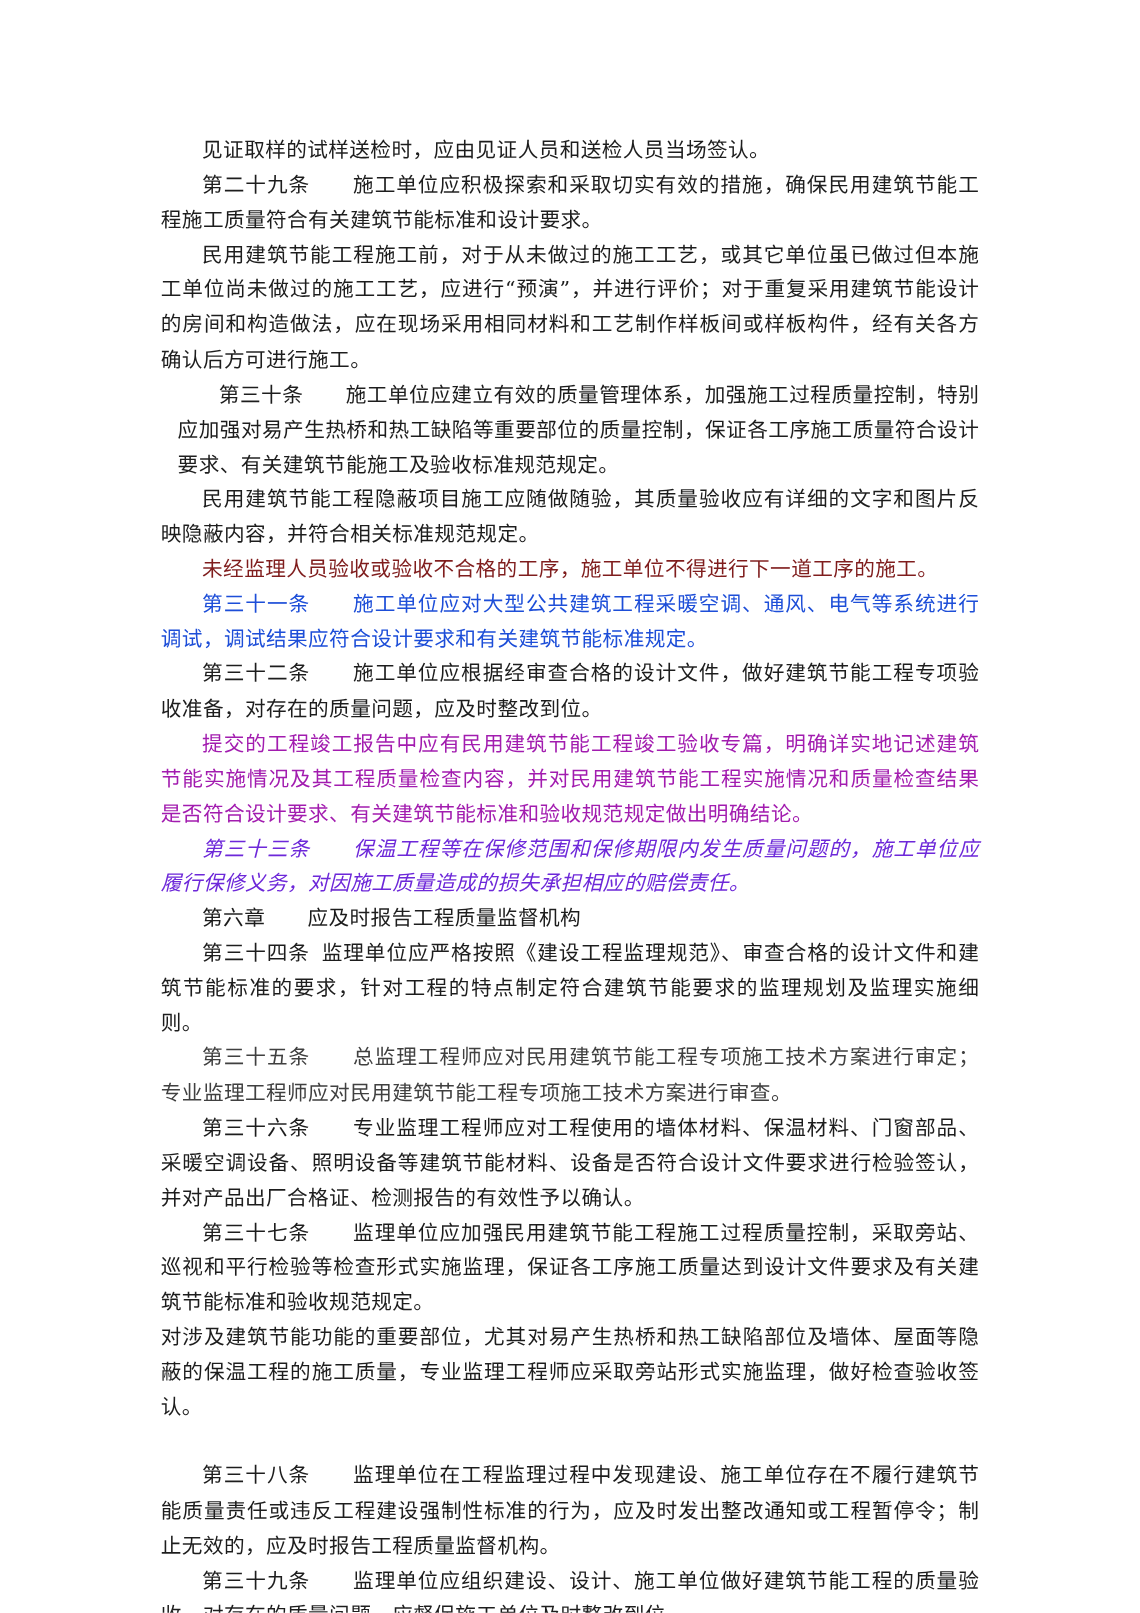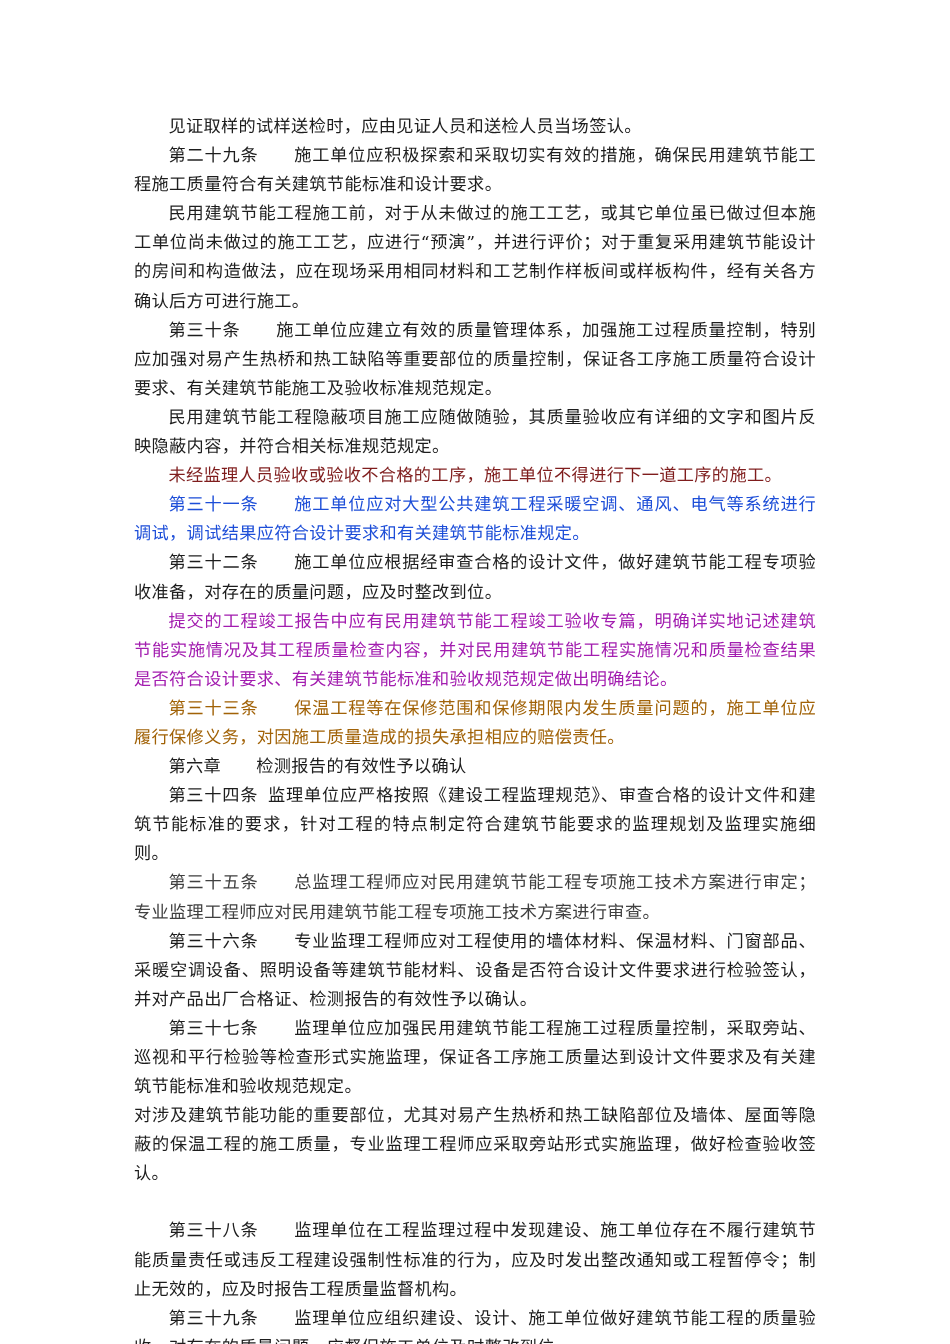--- a/index.html
+++ b/index.html
@@ -63,28 +63,28 @@
   .gap-narrow { display: inline-block; width: 0.55em; }
 </style>
 </head>
 <body>
 
 <div id="page" style="background: rgb(255, 255, 255);">
   <div id="doc-body">
       <p class="para indent" style="color: rgb(29, 29, 29);"><span>见证取样的试样送检时，应由见证人员和送检人员当场签认。</span></p>
       <p class="para indent" style="color: rgb(29, 29, 29);"><span>第二十九条</span><span class="gap-wide"></span><span>施工单位应积极探索和采取切实有效的措施，确保民用建筑节能工程施工质量符合有关建筑节能标准和设计要求。</span></p>
       <p class="para indent" style="color: rgb(29, 29, 29);"><span>民用建筑节能工程施工前，对于从未做过的施工工艺，或其它单位虽已做过但本施工单位尚未做过的施工工艺，应进行“预演”，并进行评价；对于重复采用建筑节能设计的房间和构造做法，应在现场采用相同材料和工艺制作样板间或样板构件，经有关各方确认后方可进行施工。</span></p>
-      <p class="para indent" style="color: rgb(29, 29, 29);"><span>第三十条</span><span class="gap-wide"></span><span>施工单位应建立有效的质量管理体系，加强施工过程质量控制，特别应加强对易产生热桥和热工缺陷等重要部位的质量控制，保证各工序施工质量符合设计要求、有关建筑节能施工及验收标准规范规定。</span></p>
+      <p class="para indent" style="color: rgb(29, 29, 29); margin-left: 14px;"><span>第三十条</span><span class="gap-wide"></span><span>施工单位应建立有效的质量管理体系，加强施工过程质量控制，特别应加强对易产生热桥和热工缺陷等重要部位的质量控制，保证各工序施工质量符合设计要求、有关建筑节能施工及验收标准规范规定。</span></p>
       <p class="para indent" style="color: rgb(29, 29, 29);"><span>民用建筑节能工程隐蔽项目施工应随做随验，其质量验收应有详细的文字和图片反映隐蔽内容，并符合相关标准规范规定。</span></p>
       <p class="para indent" style="color: #7f1d1d;"><span>未经监理人员验收或验收不合格的工序，施工单位不得进行下一道工序的施工。</span></p>
       <p class="para indent blue" style="color: #1d4ed8;"><span>第三十一条</span><span class="gap-wide"></span><span>施工单位应对大型公共建筑工程采暖空调、通风、电气等系统进行调试，调试结果应符合设计要求和有关建筑节能标准规定。</span></p>
       <p class="para indent" style="color: rgb(29, 29, 29);"><span>第三十二条</span><span class="gap-wide"></span><span>施工单位应根据经审查合格的设计文件，做好建筑节能工程专项验收准备，对存在的质量问题，应及时整改到位。</span></p>
       <p class="para indent blue" style="color: #a21caf;"><span>提交的工程竣工报告中应有民用建筑节能工程竣工验收专篇，明确详实地记述建筑节能实施情况及其工程质量检查内容，并对民用建筑节能工程实施情况和质量检查结果是否符合设计要求、有关建筑节能标准和验收规范规定做出明确结论。</span></p>
-      <p class="para indent" style="color: #a16207;"><span>第三十三条</span><span class="gap-wide"></span><span>保温工程等在保修范围和保修期限内发生质量问题的，施工单位应履行保修义务，对因施工质量造成的损失承担相应的赔偿责任。</span></p>
-      <p class="para indent" style="color: rgb(29, 29, 29);"><span>第六章</span><span class="gap-wide"></span><span>检测报告的有效性予以确认</span></p>
+      <p class="para indent" style="color: #6d28d9; font-style: italic;"><span>第三十三条</span><span class="gap-wide"></span><span>保温工程等在保修范围和保修期限内发生质量问题的，施工单位应履行保修义务，对因施工质量造成的损失承担相应的赔偿责任。</span></p>
+      <p class="para indent" style="color: rgb(29, 29, 29);"><span>第六章</span><span class="gap-wide"></span><span>应及时报告工程质量监督机构</span></p>
       <p class="para indent" style="color: rgb(29, 29, 29);"><span>第三十四条</span><span class="gap-narrow"></span><span>监理单位应严格按照《建设工程监理规范》、审查合格的设计文件和建筑节能标准的要求，针对工程的特点制定符合建筑节能要求的监理规划及监理实施细则。</span></p>
       <p class="para indent blue" style="color: #404040;"><span>第三十五条</span><span class="gap-wide"></span><span>总监理工程师应对民用建筑节能工程专项施工技术方案进行审定；专业监理工程师应对民用建筑节能工程专项施工技术方案进行审查。</span></p>
       <p class="para indent" style="color: rgb(29, 29, 29);"><span>第三十六条</span><span class="gap-wide"></span><span>专业监理工程师应对工程使用的墙体材料、保温材料、门窗部品、采暖空调设备、照明设备等建筑节能材料、设备是否符合设计文件要求进行检验签认，并对产品出厂合格证、检测报告的有效性予以确认。</span></p>
       <p class="para indent" style="color: rgb(29, 29, 29);"><span>第三十七条</span><span class="gap-wide"></span><span>监理单位应加强民用建筑节能工程施工过程质量控制，采取旁站、巡视和平行检验等检查形式实施监理，保证各工序施工质量达到设计文件要求及有关建筑节能标准和验收规范规定。</span></p>
       <p class="para noindent" style="color: rgb(29, 29, 29);"><span>对涉及建筑节能功能的重要部位，尤其对易产生热桥和热工缺陷部位及墙体、屋面等隐蔽的保温工程的施工质量，专业监理工程师应采取旁站形式实施监理，做好检查验收签认。</span></p>
       <p class="para indent" style="color: rgb(29, 29, 29); margin-top: 28px;"><span>第三十八条</span><span class="gap-wide"></span><span>监理单位在工程监理过程中发现建设、施工单位存在不履行建筑节能质量责任或违反工程建设强制性标准的行为，应及时发出整改通知或工程暂停令；制止无效的，应及时报告工程质量监督机构。</span></p>
       <p class="para indent" style="color: rgb(29, 29, 29);"><span>第三十九条</span><span class="gap-wide"></span><span>监理单位应组织建设、设计、施工单位做好建筑节能工程的质量验收，对存在的质量问题，应督促施工单位及时整改到位。</span></p>
       <p class="para indent blue" style="color: rgb(59, 67, 198);"><span>第四十条</span><span class="gap-wide"></span><span>单位工程竣工验收时，监理单位在《工程质量评估报告》中应有民用建筑节能工程验收专篇，明确详实地记述建筑节能实施情况及其工程质量检查内容，并对民用建筑节能工程实施情况和质量检查结果是否符合设计要求、有关建筑节能标准和验收规范规定做出明确结论。</span></p>
     </div>
 </div>

